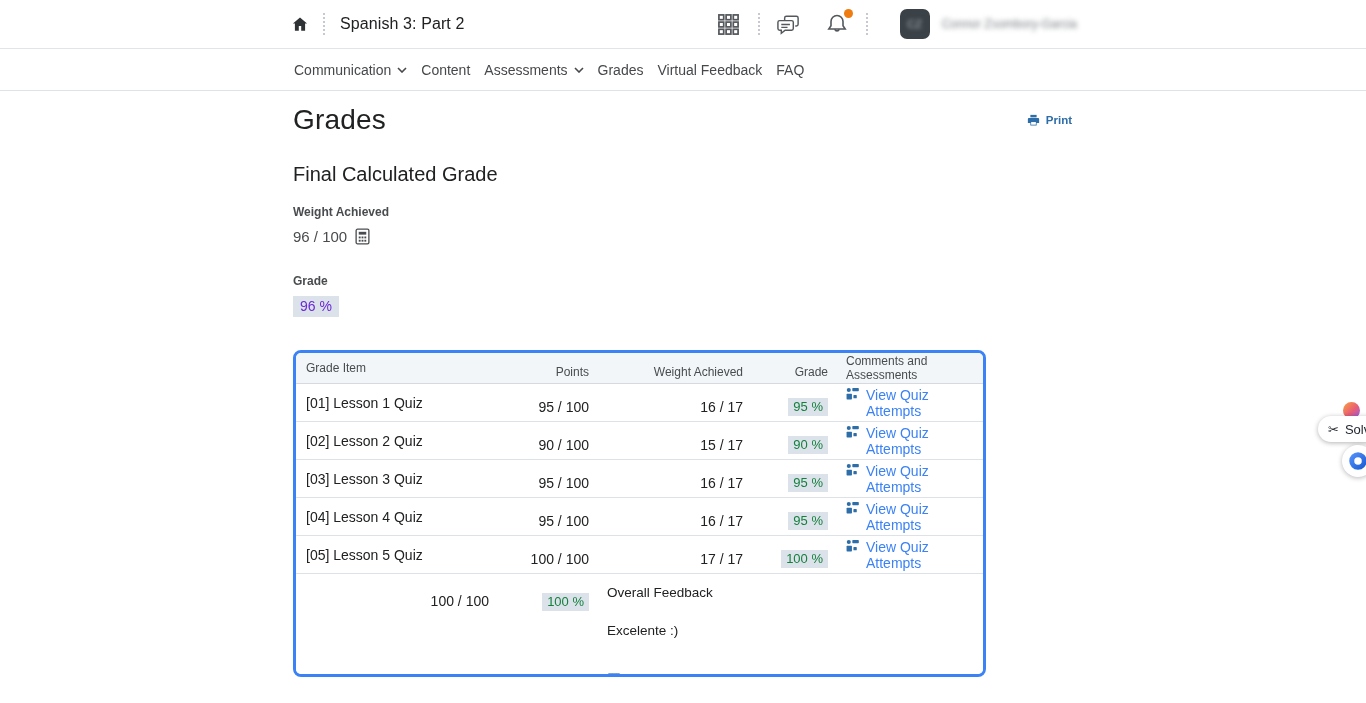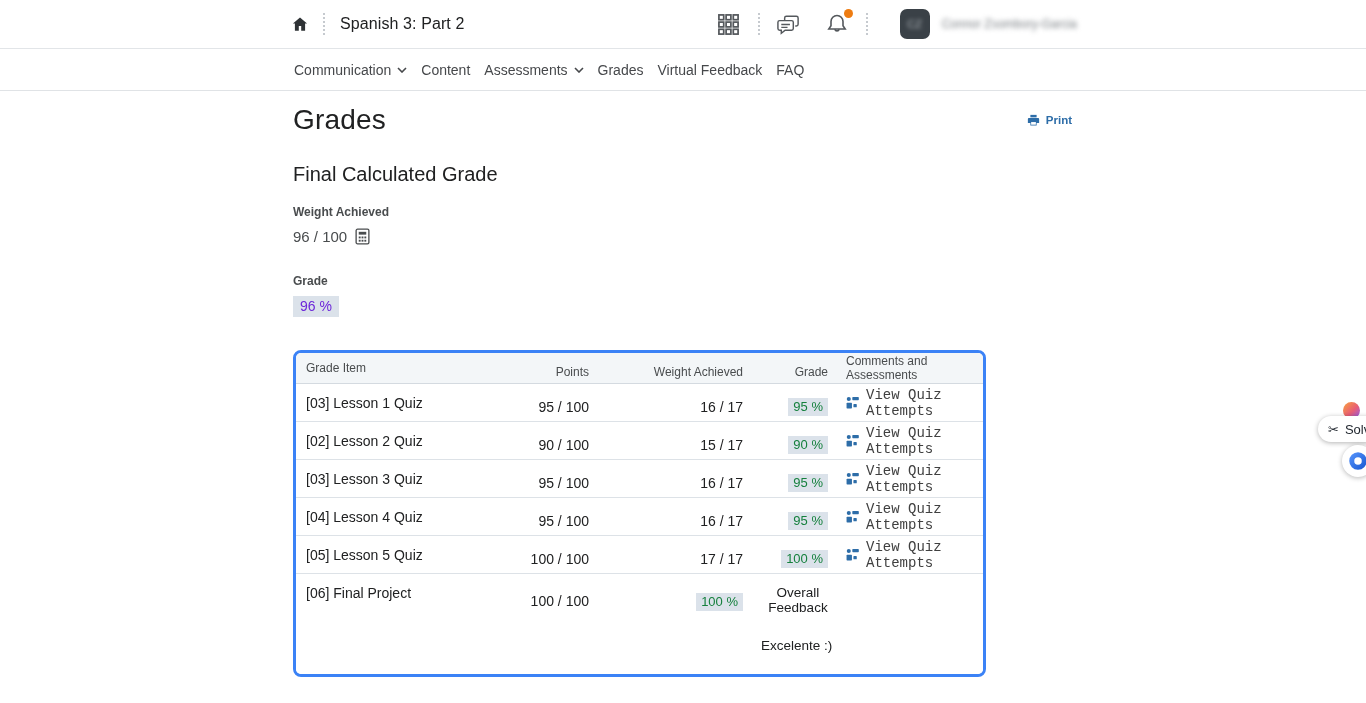--- a/index.html
+++ b/index.html
@@ -49,21 +49,21 @@
   .gtable { margin-top:33px; width:693px; border:3px solid #3b82f6; border-radius:8px; overflow:hidden; }
   .trow { display:grid; grid-template-columns:200px 100px 154px 85px 1fr; align-items:center; }
   .gt-head { background:#f3f6f8; border-bottom:1px solid #d4dae0; height:31px;
     font-size:12px; color:#494c4e; }
   .gt-row { min-height:38px; border-bottom:1px solid #dde2e7; background:#fff; font-size:14px; }
   .gt-row:last-child { border-bottom:none; }
   .c-item { padding-left:10px; }
   .c-num { text-align:right; padding-right:7px;margin-top:8px; }
   .c-com { padding-left:11px; display:flex; align-items:center; gap:7px; }
   .hl { display:inline-block; background:#dbe2ea; color:#15803d; font-size:13px; padding:1px 5px 2px; }
-  a.tbl-link { color:#404040; text-decoration:none; font-size:14px; display:flex; align-items:center; gap:7px; cursor:pointer;font-family:Liberation Mono, monospace; }
+  a.tbl-link { color:#3b82f6; text-decoration:none; font-size:14px; display:flex; align-items:flex-start; gap:7px; cursor:pointer; }
   .gt-row.final { align-items:start; height:100px; }
   .gt-row.final > div { padding-top:11px; }
   .feedback-block { display:flex; flex-direction:column; align-items:flex-start; }
   .fb-line { font-size:13.5px; color:#202122;text-align:center; }
   .fb-line + .fb-line { margin-top:16px; }
   .rubric-link { margin-top:28px; }
 
   
   .peek-dot { position:absolute; left:1343px; top:402px; width:17px; height:17px; border-radius:50%;
     background:linear-gradient(135deg,#f9a23c 0%,#e85d75 55%,#8b5cf6 100%); z-index:1; }
@@ -215,21 +215,21 @@
     <div class="gtable">
       <div class="trow gt-head">
         <div class="c-item">Grade Item</div>
         <div class="c-num">Points</div>
         <div class="c-num">Weight Achieved</div>
         <div class="c-num">Grade</div>
         <div class="c-com">Comments and Assessments</div>
       </div>
 
       <div class="trow gt-row">
-        <div class="c-item">[03] Lesson 1 Quiz</div>
+        <div class="c-item">[01] Lesson 1 Quiz</div>
         <div class="c-num">95 / 100</div>
         <div class="c-num">16 / 17</div>
         <div class="c-num"><span class="hl">95 %</span></div>
         <div class="c-com">
           <a class="tbl-link">
             <span>
               <svg width="13" height="13" viewBox="0 0 14 14" fill="#2d6da8">
                 <circle cx="3" cy="3.2" r="2.2"></circle>
                   <rect x="6.8" y="1.2" width="7" height="3.4" rx=".7"></rect>
                 <rect x=".6" y="7.4" width="5.8" height="6" rx=".7"></rect>
@@ -315,21 +315,20 @@
                 <rect x=".6" y="7.4" width="5.8" height="6" rx=".7"></rect>
                   <rect x="8" y="8.6" width="3.6" height="3.6" rx=".7"></rect>
               </svg>
             </span>
             <span>View Quiz Attempts</span>
           </a>
         </div>
       </div>
 
       <div class="trow gt-row final">
-        <div class="c-item">[06] Final Project</div>
         <div class="c-num">100 / 100</div>
         <div class="c-num"><span class="hl">100 %</span></div>
         <div class="c-com feedback-block">
           <span class="fb-line">Overall Feedback</span>
           <span class="fb-line">Excelente :)</span>
           <a class="tbl-link rubric-link">
             <span>
               <svg width="14" height="14" viewBox="0 0 16 16">
                 <g stroke="#2d6da8" stroke-width="1.1" fill="none">
                   <rect x="1" y="1" width="14" height="14" rx="1"></rect>

